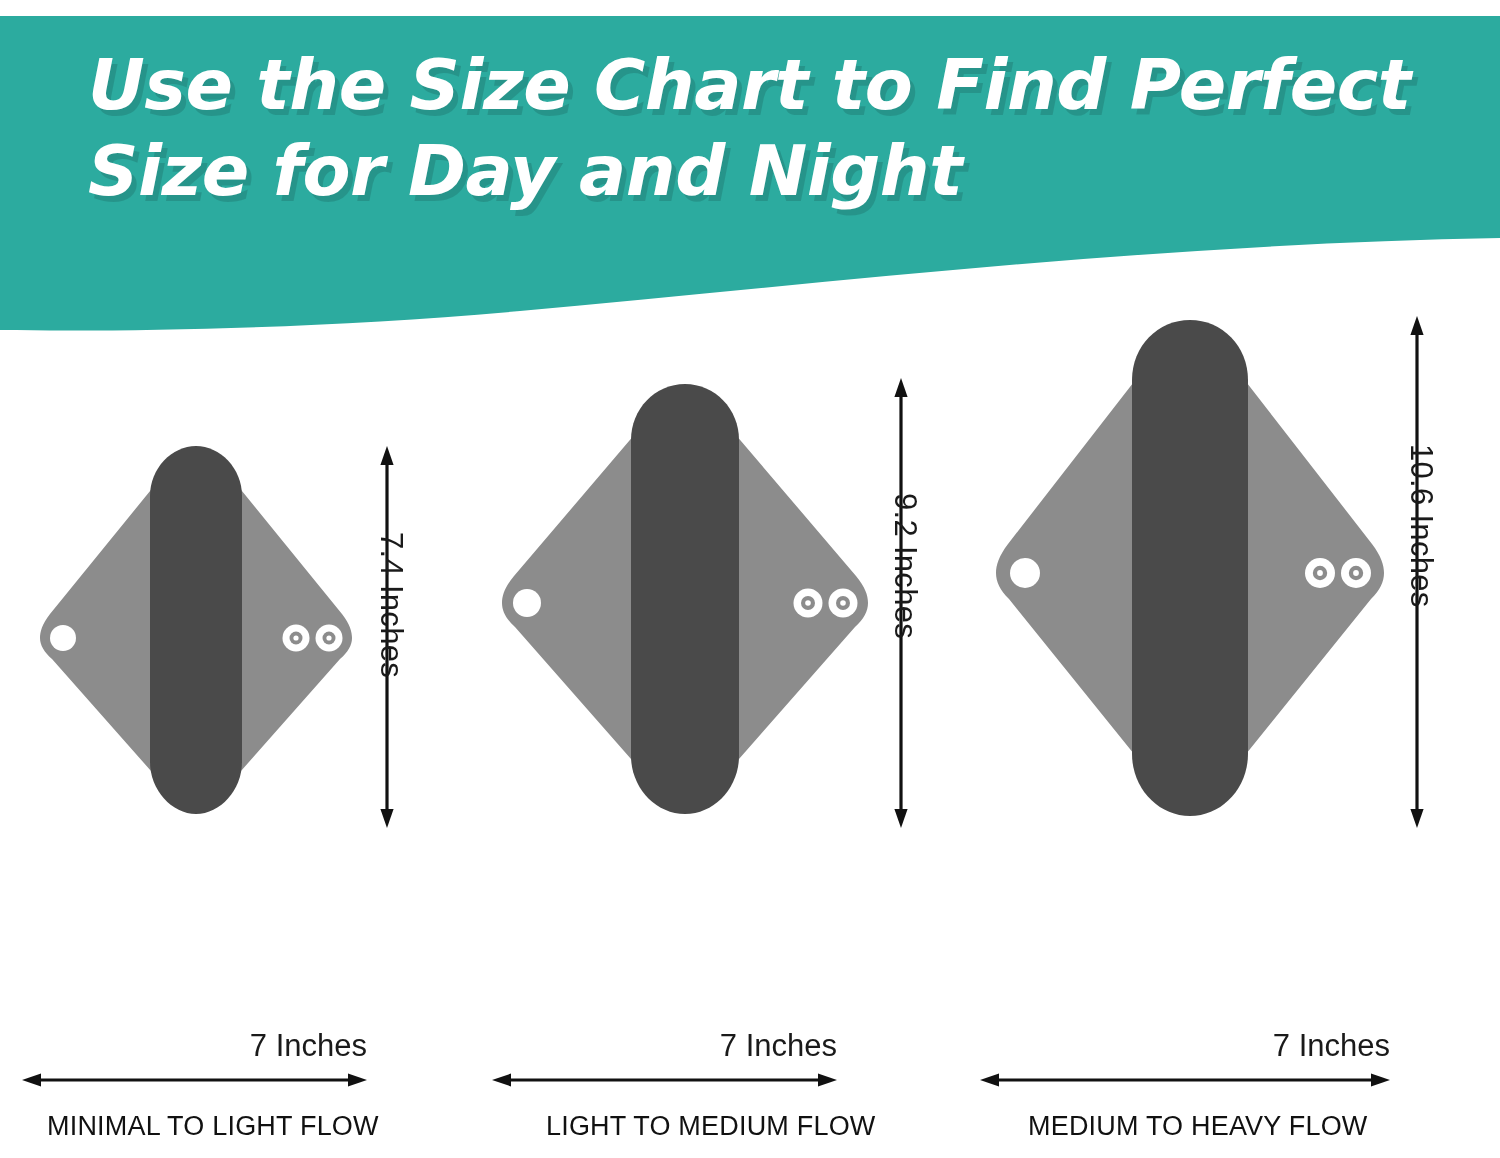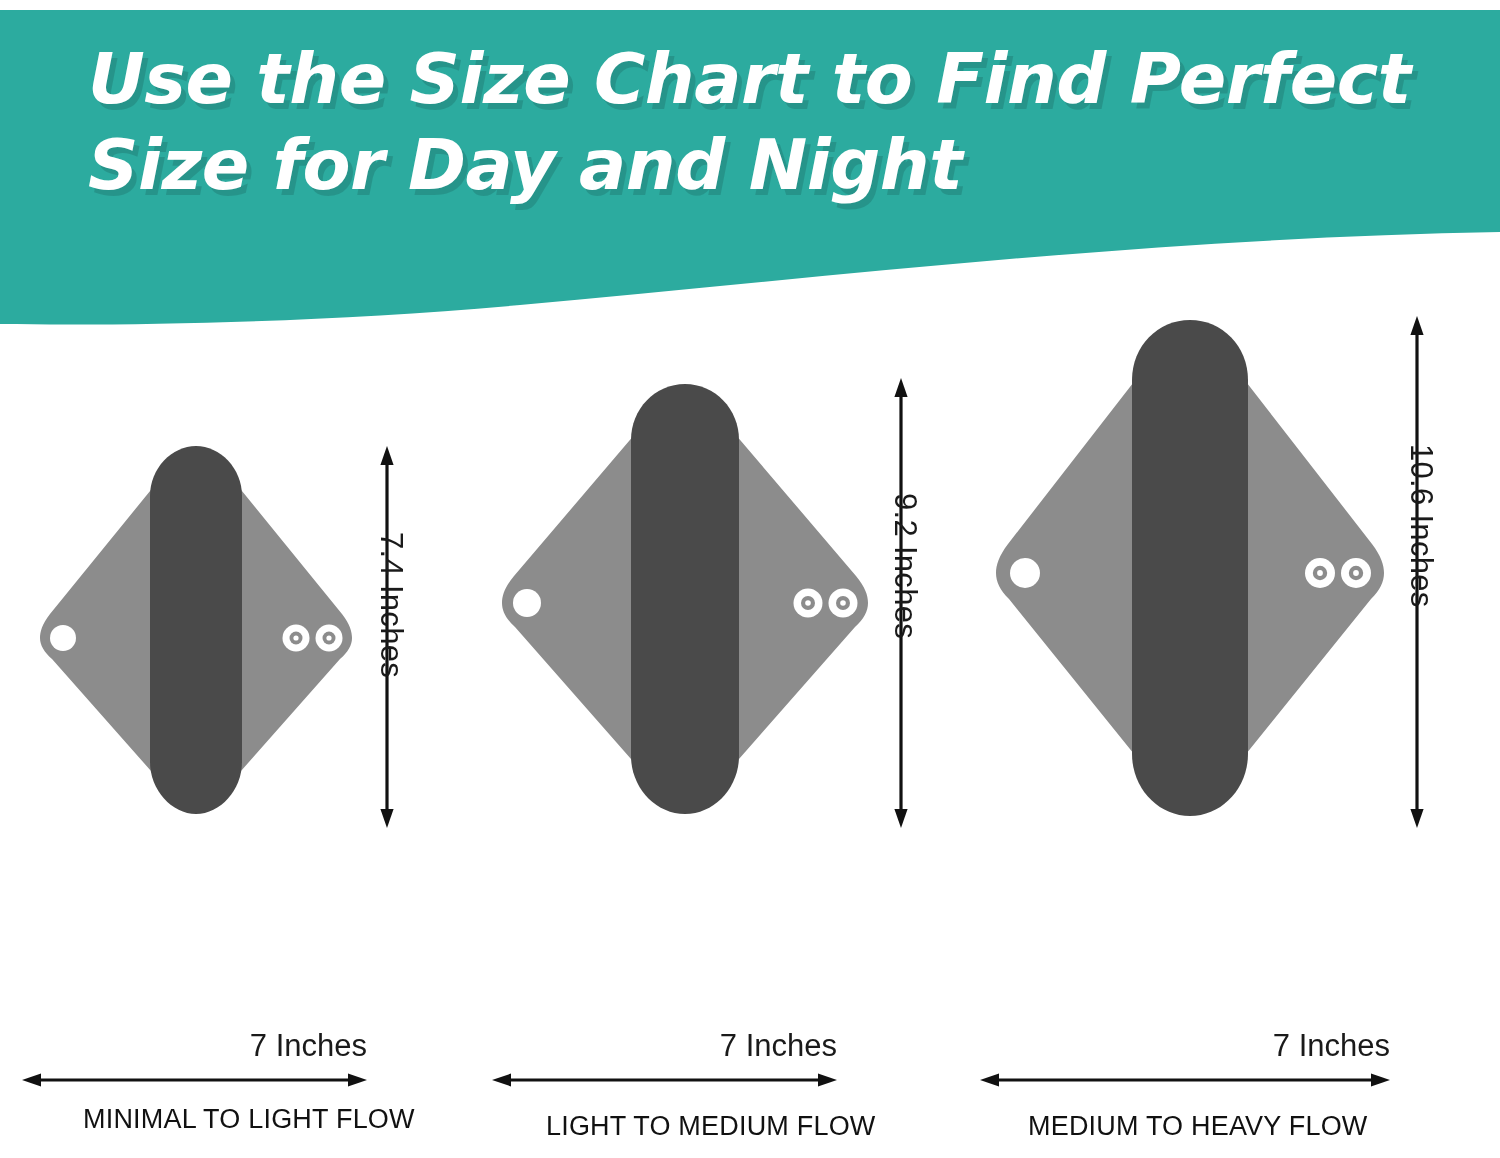--- a/index.html
+++ b/index.html
@@ -11,21 +11,21 @@
     width: 1500px;
     height: 1158px;
     position: relative;
     overflow: hidden;
     font-family: "Liberation Sans", sans-serif;
   }
 
   
   #header-banner {
     position: absolute;
-    top: 10px; left: 0;
+    top: 16px; left: 0;
     width: 1500px;
     height: 330px;
   }
   #header-banner svg {
     position: absolute;
     top: 0; left: 0;
     width: 1500px;
     height: 330px;
     display: block;
   }
@@ -168,21 +168,21 @@
 
     <div class="hdim" style="left:22px; bottom:68px; width:345px; height:20px;">
       <svg width="345" height="20" viewBox="0 0 345 20">
         <line x1="14" y1="10" x2="331" y2="10" stroke="#111111" stroke-width="3.2"></line>
         <polygon points="0,10 19,3.6 19,16.4" fill="#111111"></polygon>
         <polygon points="345,10 326,3.6 326,16.4" fill="#111111"></polygon>
       </svg>
       <div class="hdim-label" style="left:0px; top:-42px; width:345px;">7 Inches</div>
     </div>
 
-    <div class="flow-caption" style="left:47px; bottom:23px;margin-left:36px;">MINIMAL TO LIGHT FLOW</div>
+    <div class="flow-caption" style="left:47px; bottom:16px;">MINIMAL TO LIGHT FLOW</div>
   </div>
 
   <div class="pad-group" style="left:470px; width:470px; height:828px;">
 
     <div class="pad-figure" style="left:15px; bottom:330px; width:400px; height:450px;">
       <svg width="400" height="450" viewBox="0 0 400 450">
         <path d="M200,14
                  C212,14 220,20 227,29
                  L371,198
                  C380,209 383,217 383,225

